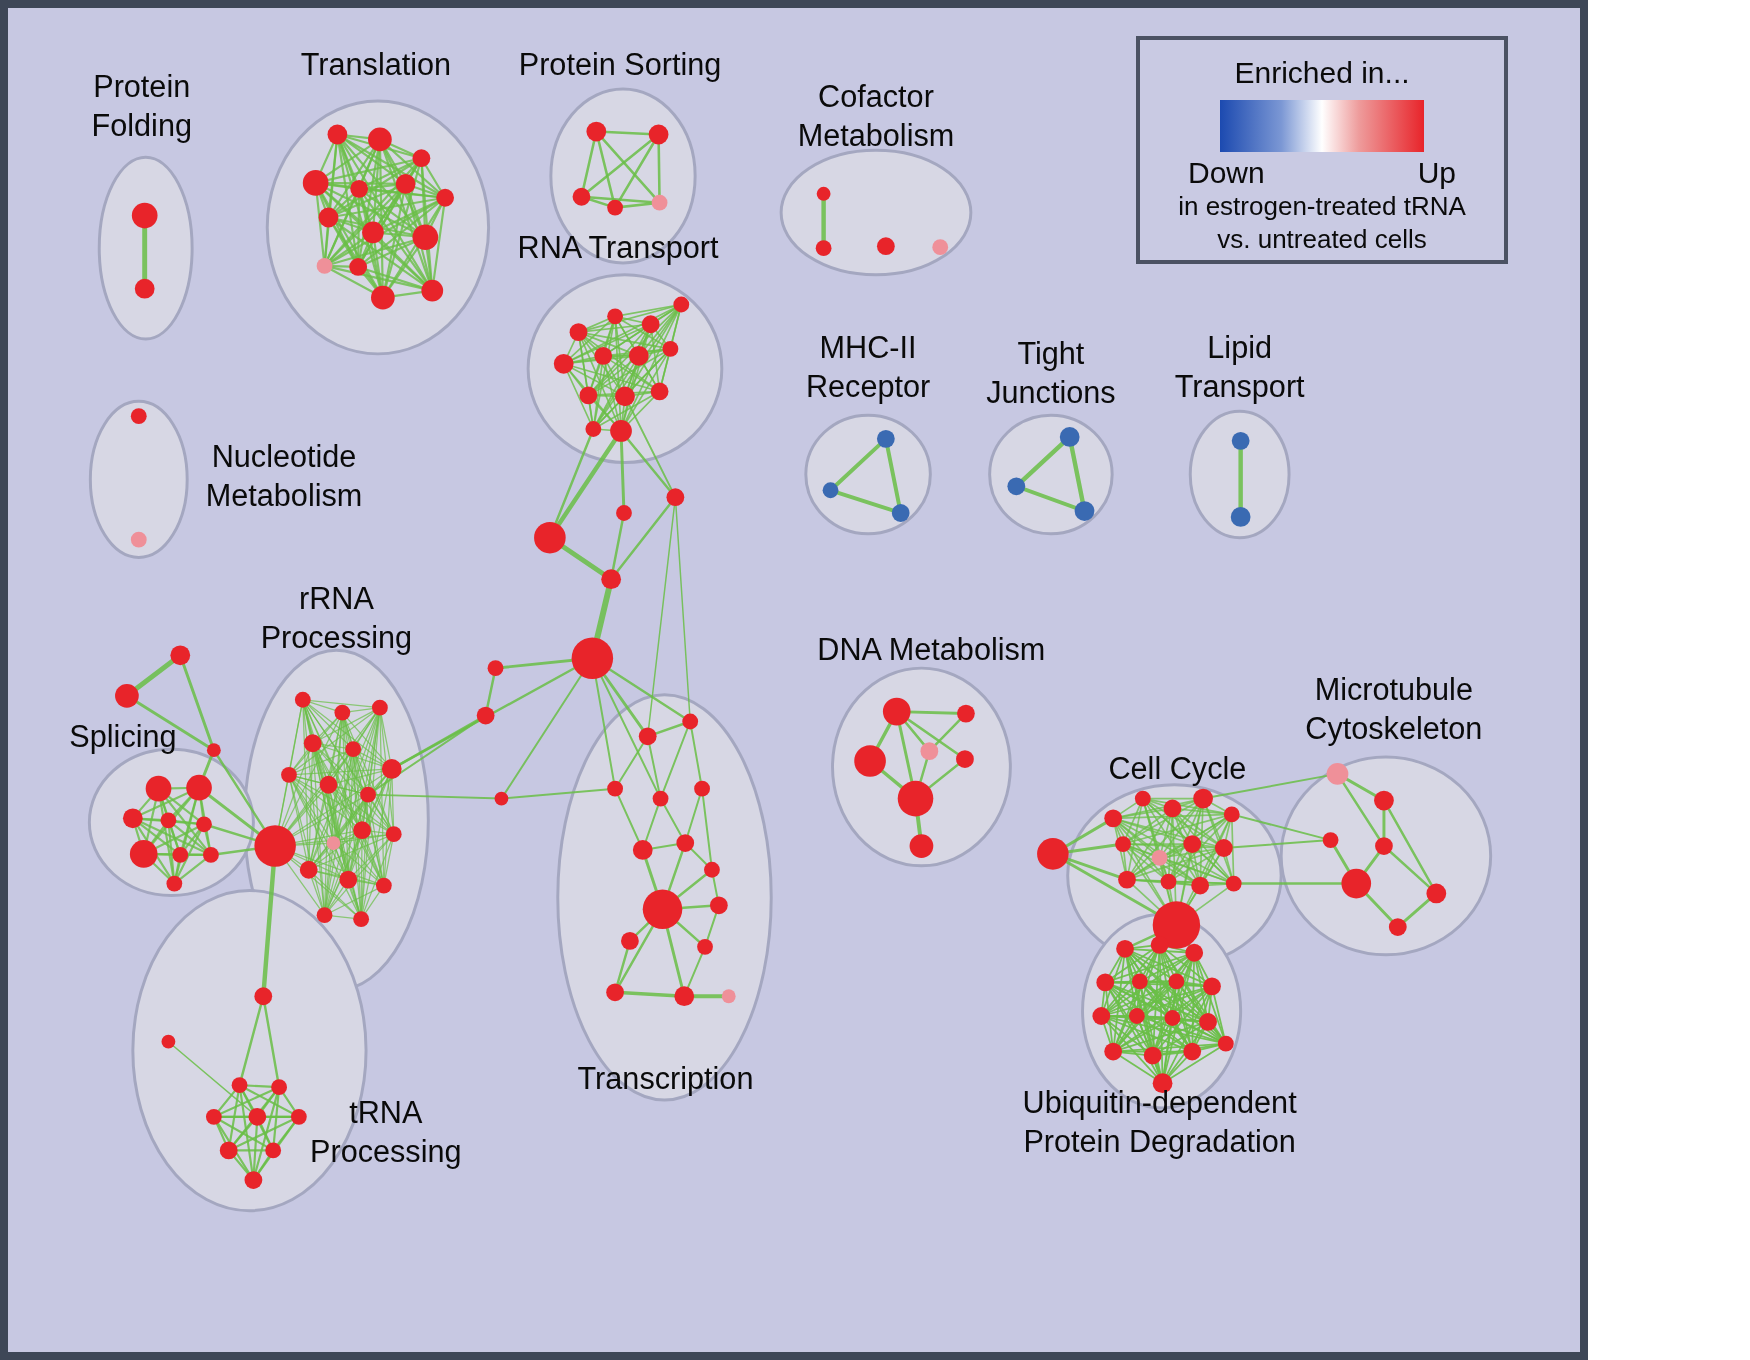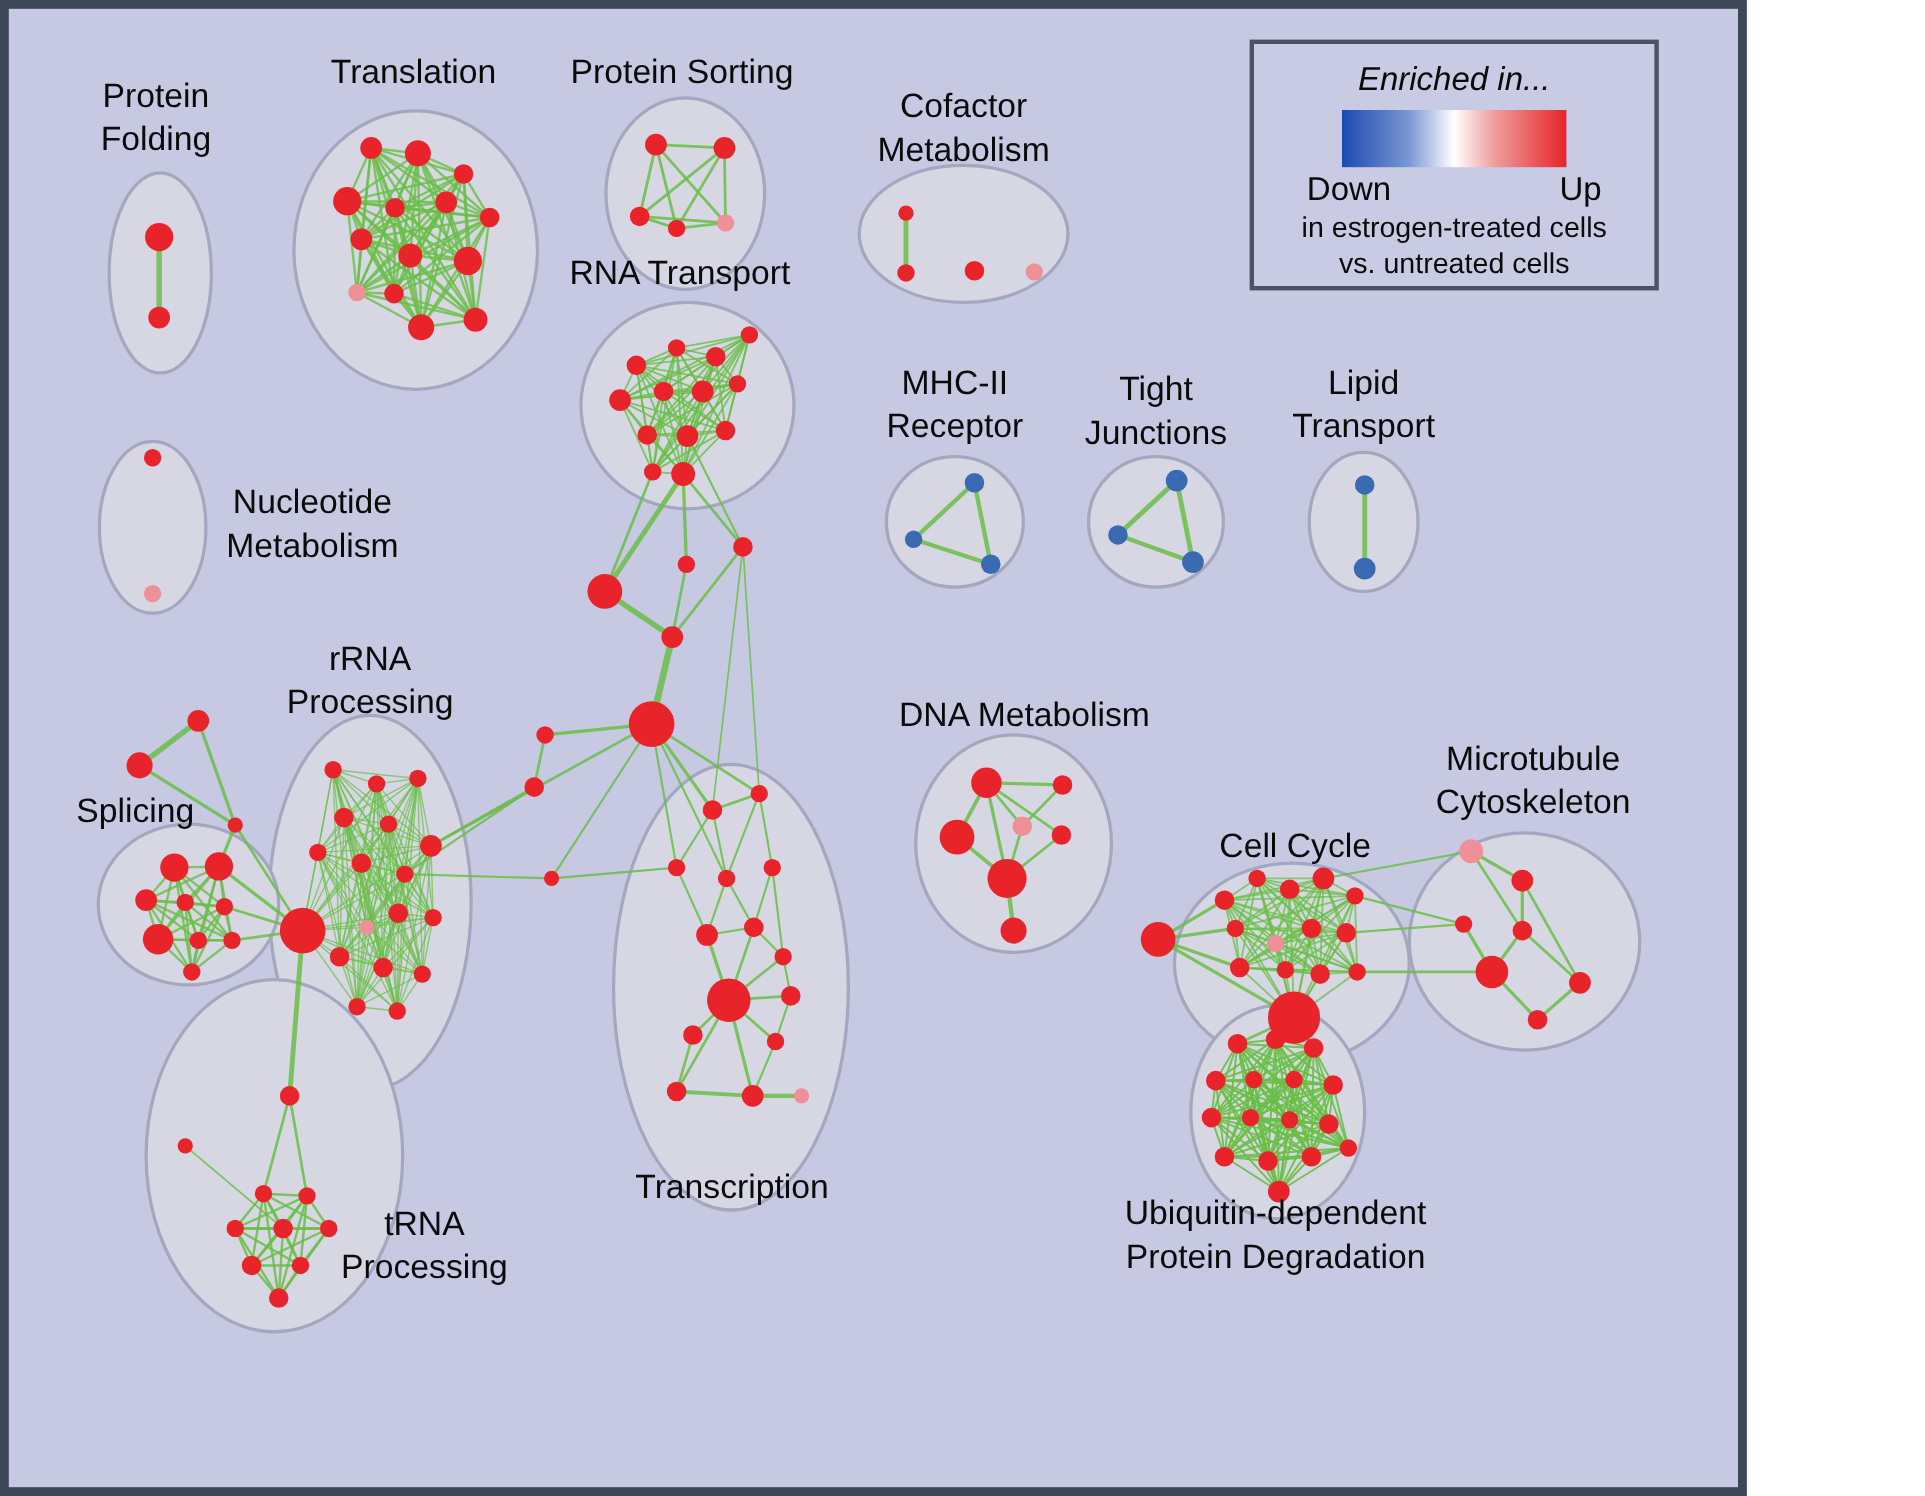--- a/index.html
+++ b/index.html
@@ -17,21 +17,21 @@
   .legend {
     position: absolute;
     left: 1128px; top: 28px;
     width: 372px; height: 228px;
     box-sizing: border-box;
     border: 4px solid #4b5263;
     background: #c9cae3;
     text-align: center;
     color: #0a0a0a;
   }
-  .legend-title { font-size: 30px; margin-top: 16px; font-style: italic; }
+  .legend-title { font-size: 30px; margin-top: 16px; }
   .legend-bar {
     width: 204px; height: 52px;
     margin: 10px auto 4px auto;
   }
   .legend-row {
     width: 268px; margin: 0 auto;
     display: flex; justify-content: space-between;
     font-size: 30px;
   }
   .legend-caption { font-size: 26px; line-height: 33px; }
@@ -942,17 +942,17 @@
       <text text-anchor="middle" class="cluster-label"><tspan x="1163" y="1118">Ubiquitin-dependent</tspan><tspan x="1163" y="1158">Protein Degradation</tspan></text>
     </svg>
 
   <div class="legend">
     <div class="legend-title">Enriched in...</div>
     <div class="legend-bar" style="background: linear-gradient(to right, rgb(28, 74, 176), rgb(123, 151, 212) 30%, rgb(255, 255, 255) 50%, rgb(238, 156, 156) 68%, rgb(232, 36, 42));"></div>
     <div class="legend-row">
       <span>Down</span>
       <span>Up</span>
     </div>
-    <div class="legend-caption">in estrogen-treated cells</div>
+    <div class="legend-caption">in estrogen-treated tRNA</div>
     <div class="legend-caption">vs. untreated cells</div>
   </div>
 
 </div>
 
 </body></html>

